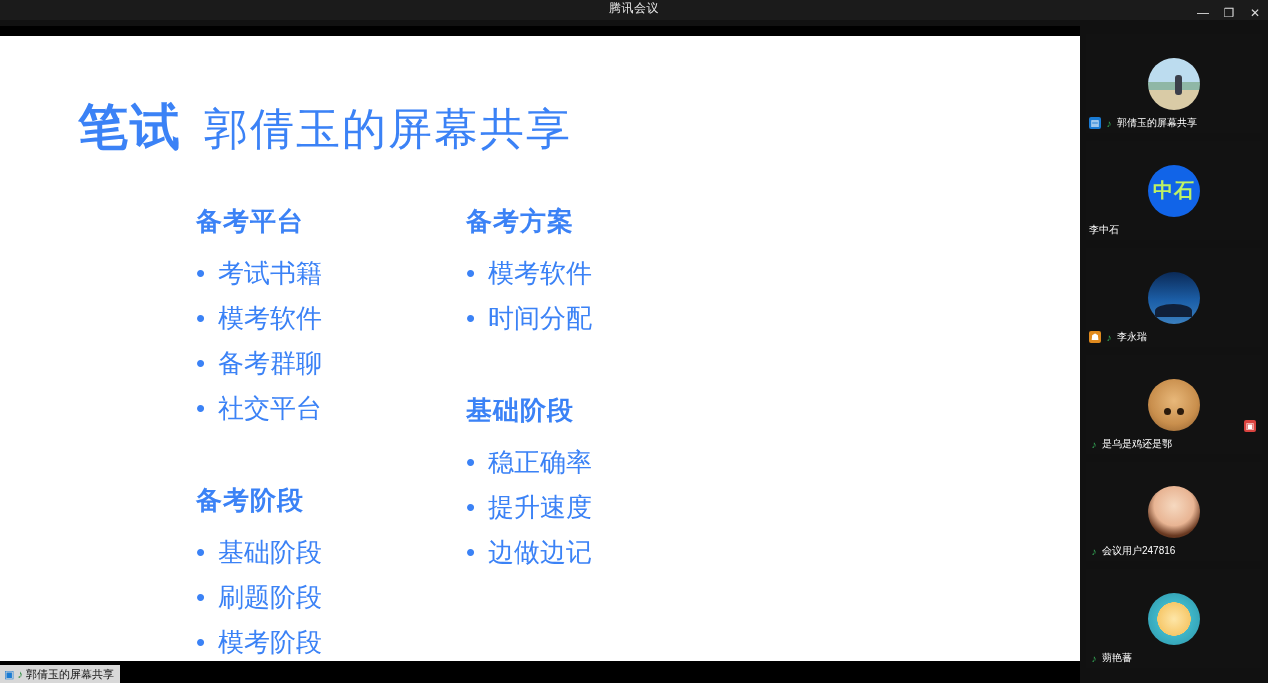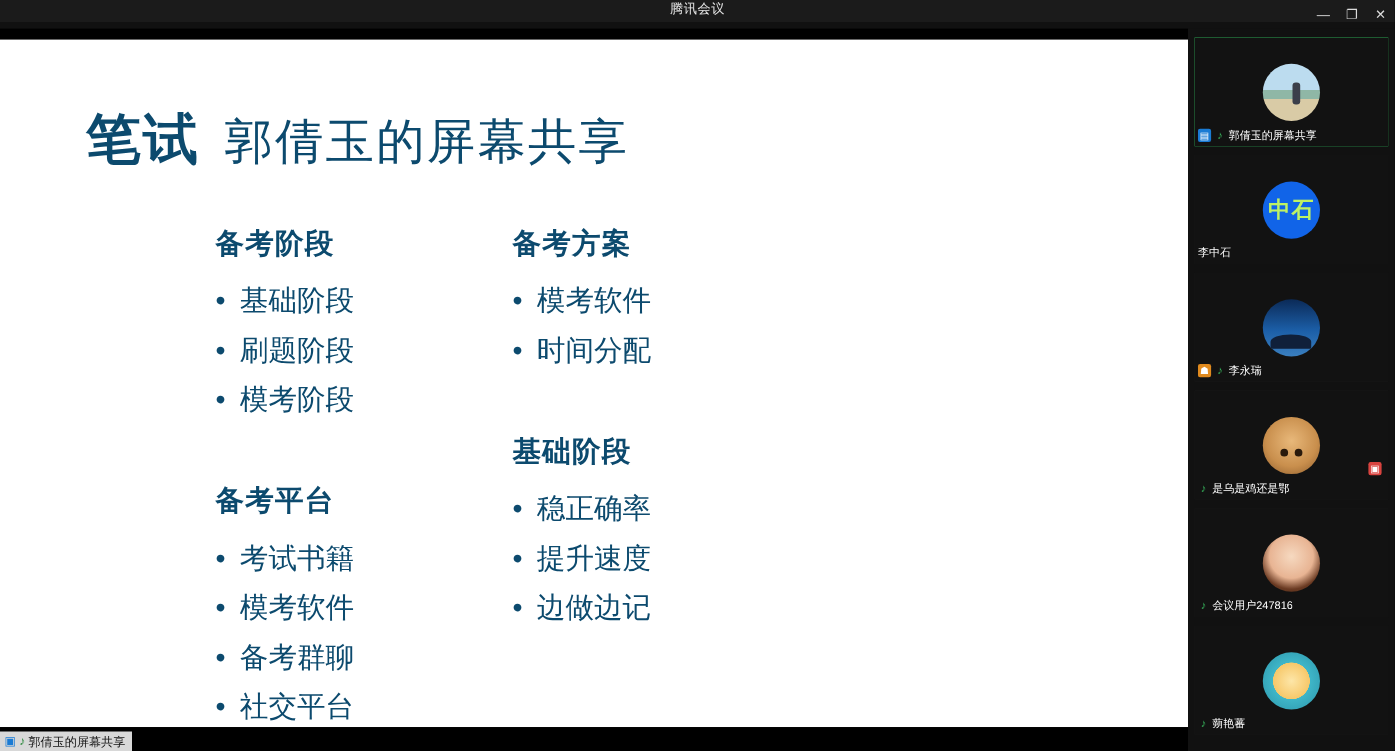--- a/index.html
+++ b/index.html
@@ -72,21 +72,21 @@
     left: 0;
     width: 1080px;
     height: 625px;
     background: #ffffff;
     overflow: hidden;
   }
   .slide {
     position: relative;
     width: 1080px;
     height: 532px;
-    color: #0c4a6e;
+    color: #3b82f6;
   }
   .slide-title {
     position: absolute;
     top: 58px;
     left: 78px;
     display: flex;
     align-items: baseline;
     white-space: nowrap;
   }
   .slide-title .t-main {
@@ -322,45 +322,45 @@
       <div class="slide-title">
         <span class="t-main">笔试</span>
         <span class="t-sub">郭倩玉的屏幕共享</span>
       </div>
 
       <div class="columns">
 
         <div class="col left">
 
           <div class="block">
+            <div class="block-head">备考平台</div>
+            <div class="bullet">
+              <span class="dot">•</span><span>考试书籍</span>
+            </div>
+            <div class="bullet">
+              <span class="dot">•</span><span>模考软件</span>
+            </div>
+            <div class="bullet">
+              <span class="dot">•</span><span>备考群聊</span>
+            </div>
+            <div class="bullet">
+              <span class="dot">•</span><span>社交平台</span>
+            </div>
+          </div>
+
+          <div class="block">
             <div class="block-head">备考阶段</div>
             <div class="bullet">
               <span class="dot">•</span><span>基础阶段</span>
             </div>
             <div class="bullet">
               <span class="dot">•</span><span>刷题阶段</span>
             </div>
             <div class="bullet">
               <span class="dot">•</span><span>模考阶段</span>
-            </div>
-          </div>
-
-          <div class="block">
-            <div class="block-head">备考平台</div>
-            <div class="bullet">
-              <span class="dot">•</span><span>考试书籍</span>
-            </div>
-            <div class="bullet">
-              <span class="dot">•</span><span>模考软件</span>
-            </div>
-            <div class="bullet">
-              <span class="dot">•</span><span>备考群聊</span>
-            </div>
-            <div class="bullet">
-              <span class="dot">•</span><span>社交平台</span>
             </div>
           </div>
 
         </div>
 
         <div class="col right">
 
           <div class="block">
             <div class="block-head">备考方案</div>
             <div class="bullet">

